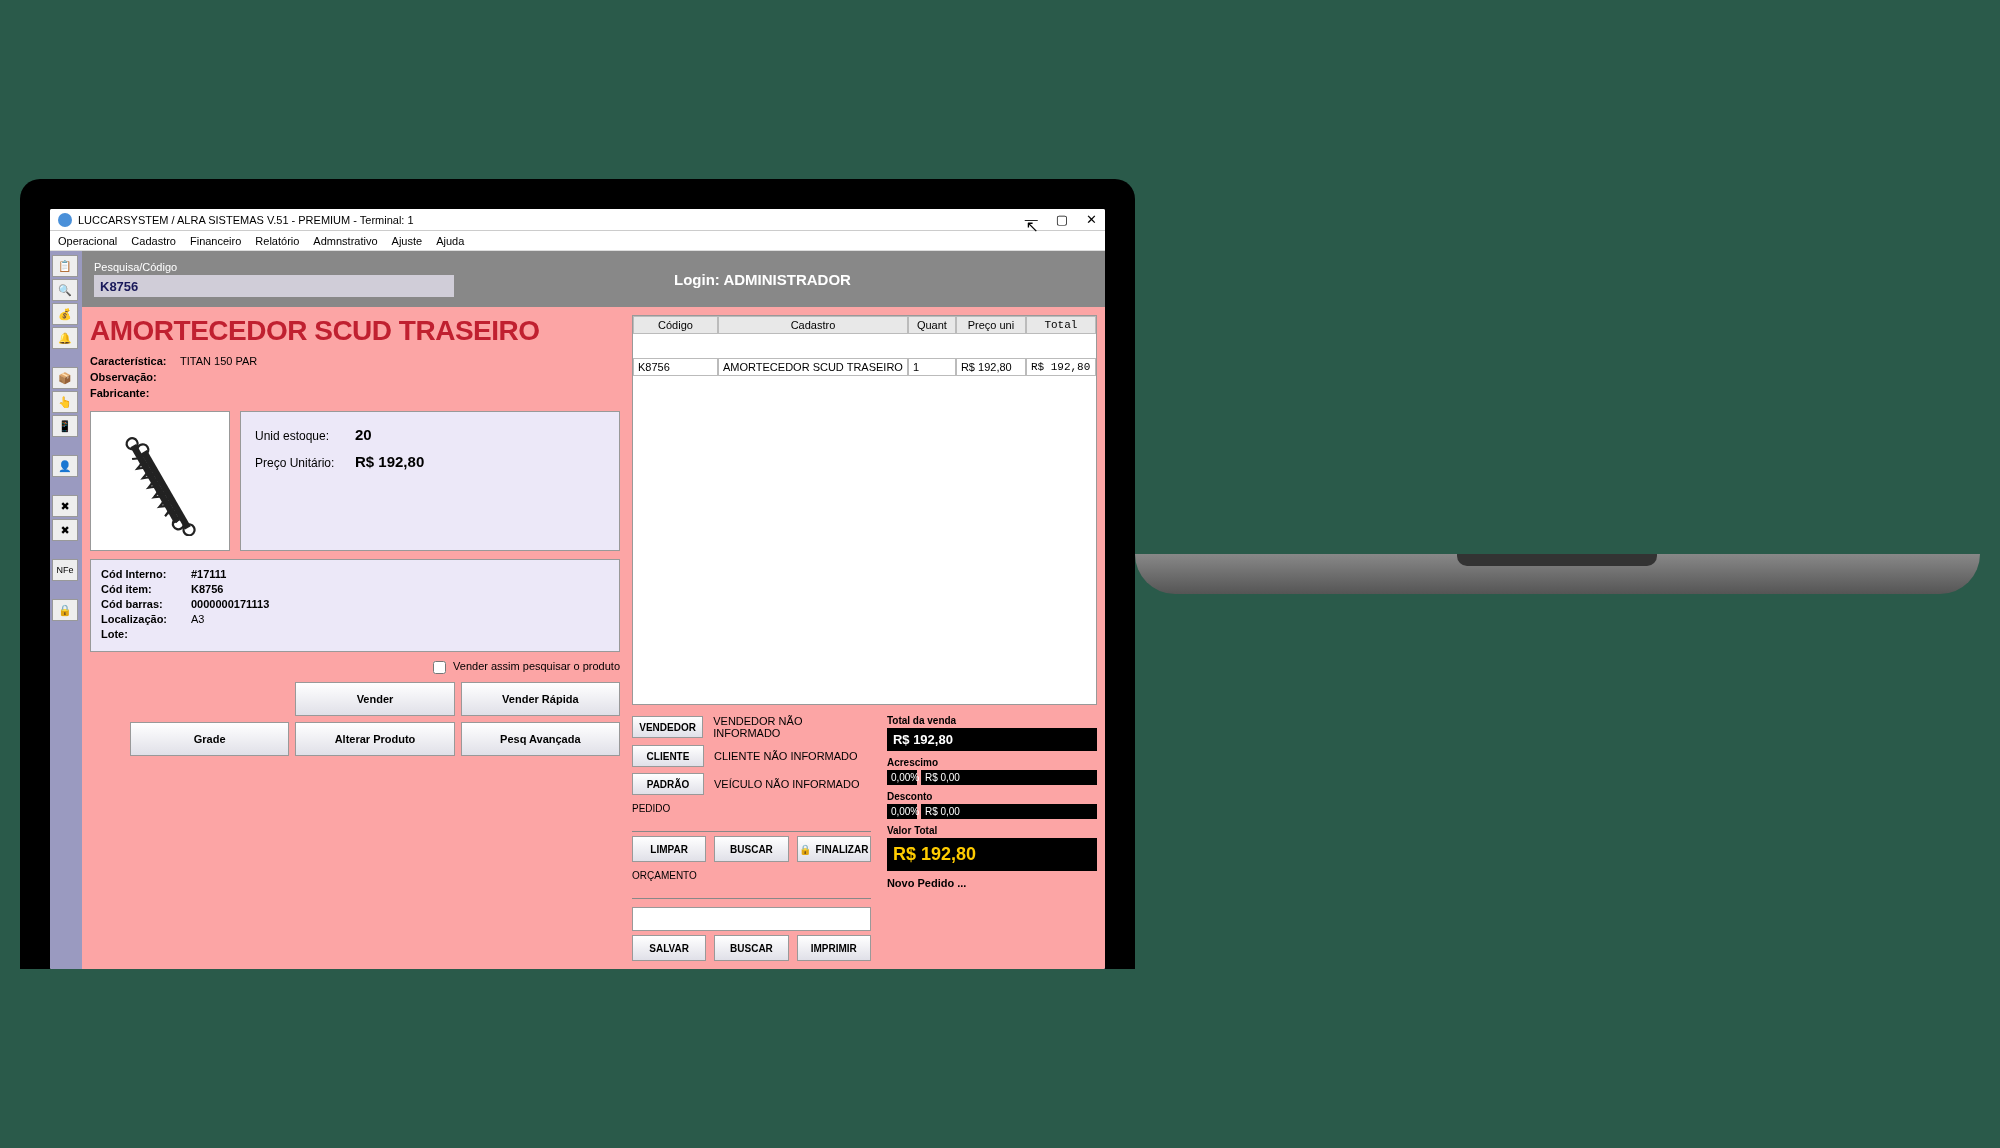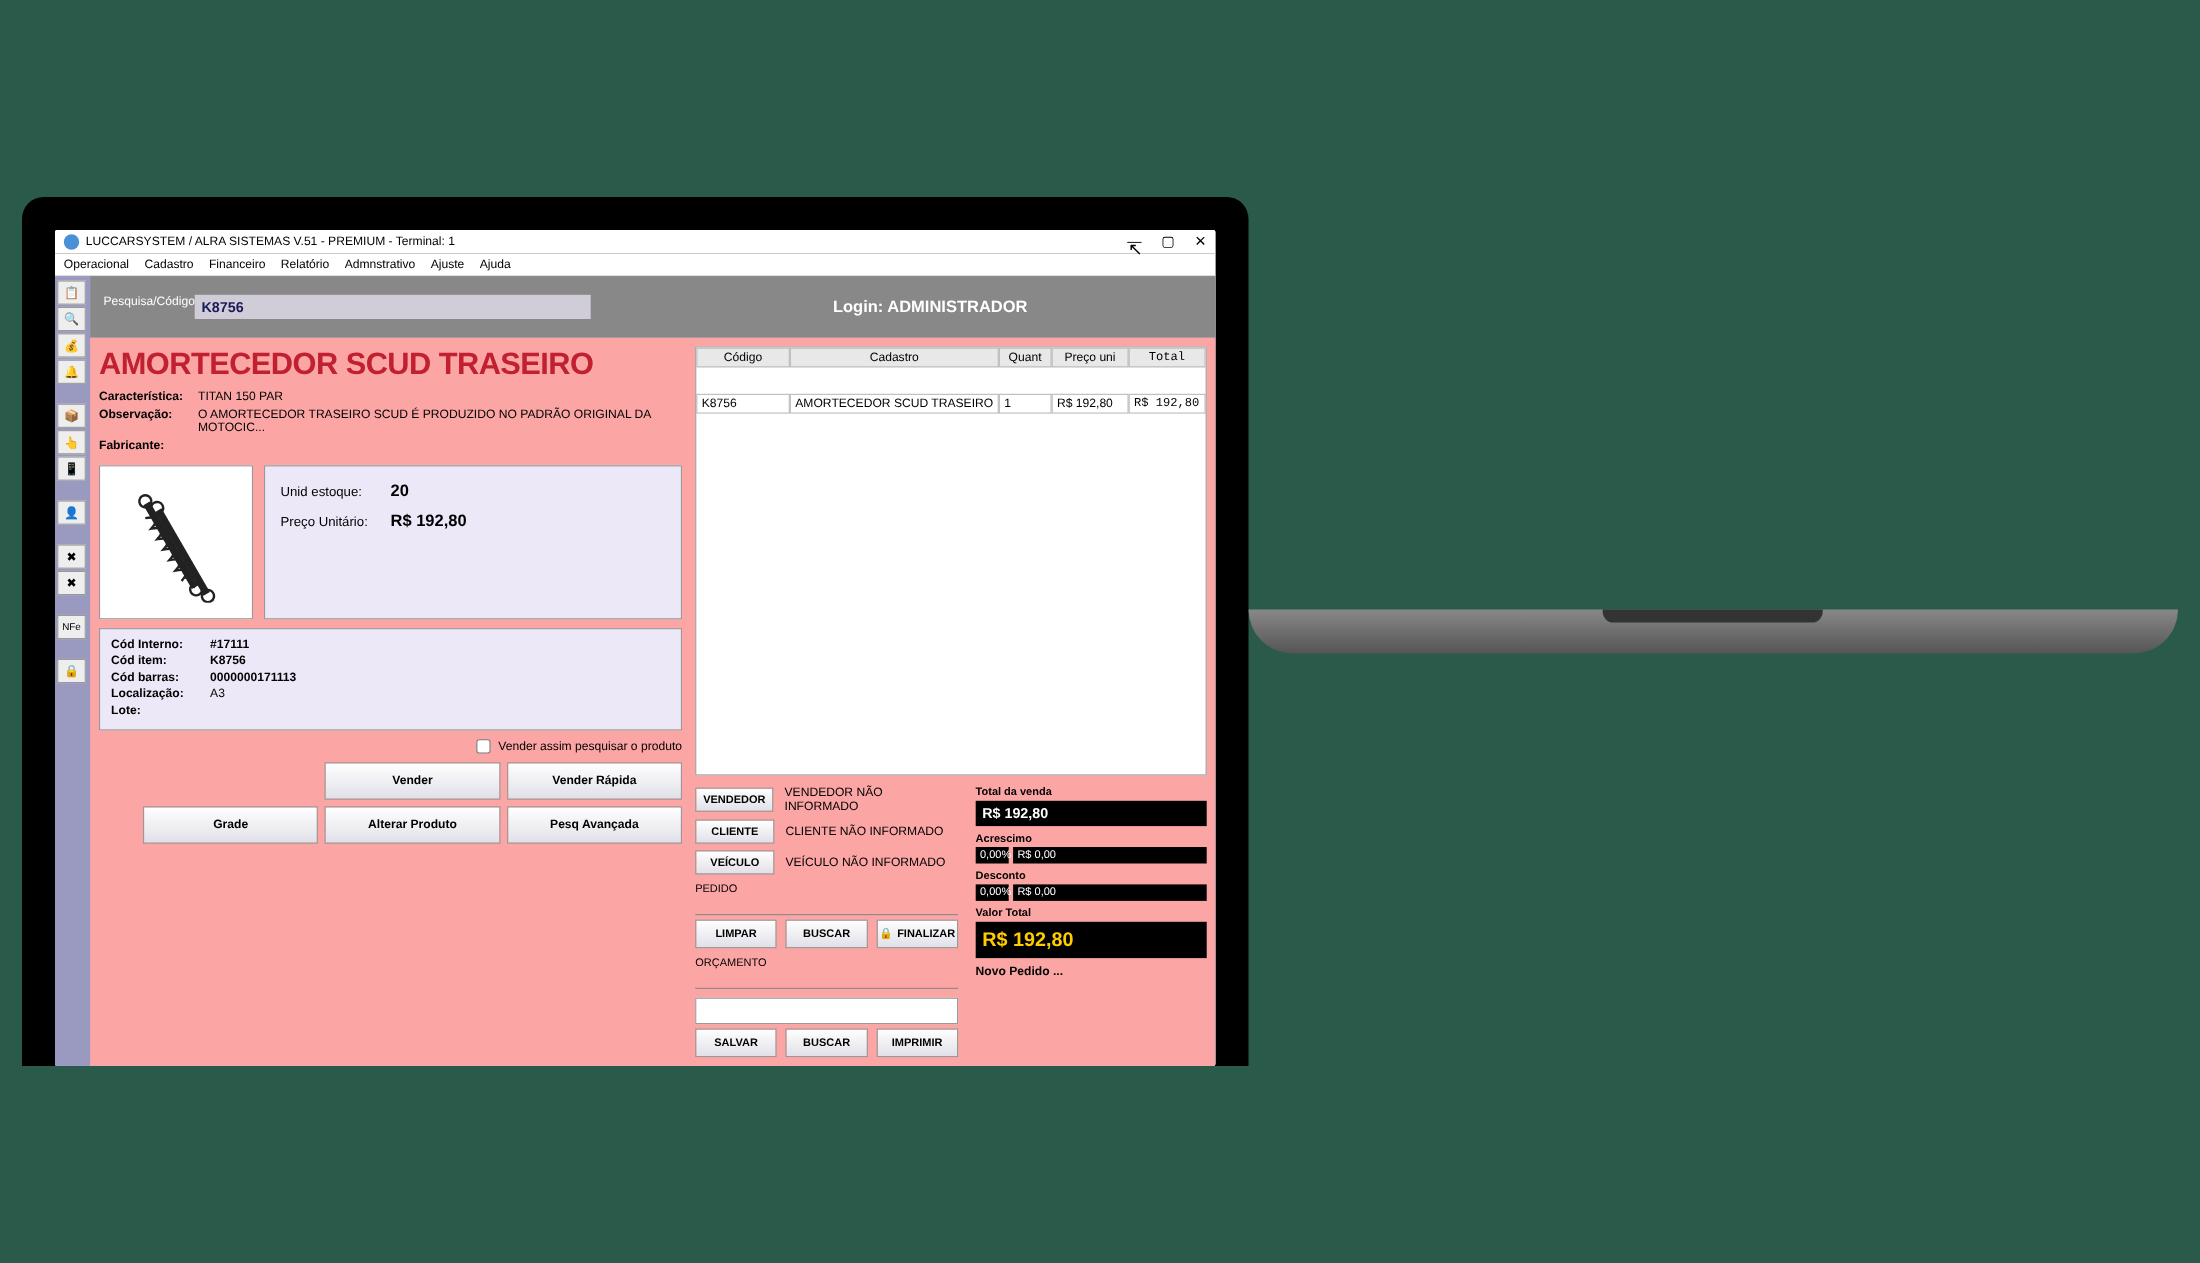--- a/index.html
+++ b/index.html
@@ -18,21 +18,21 @@
   .menubar { height: 20px; background: #fff; display: flex; gap: 14px; padding: 0 8px; font-size: 11px; align-items: center; border-bottom: 1px solid #ddd; }
   .menubar span { cursor: pointer; }
 
   .content { display: flex; height: calc(100% - 42px); background: #b0b0e8; }
   .sidebar { width: 32px; background: #9a9ac0; display: flex; flex-direction: column; padding: 4px 2px; gap: 2px; }
   .sidebar-icon { width: 26px; height: 22px; background: #eee; border: 1px solid #999; display: flex; align-items: center; justify-content: center; font-size: 11px; cursor: pointer; }
   .sidebar-gap { height: 14px; }
 
   .main { flex: 1; display: flex; flex-direction: column; }
   .topbar { height: 56px; background: #888; display: flex; align-items: center; padding: 6px 12px; gap: 20px; }
-  .search-section { display: flex; flex-direction: row; }
+  .search-section { display: flex; flex-direction: column; }
   .search-label { font-size: 11px; color: #fff; margin-bottom: 2px; }
   .search-input { width: 360px; height: 22px; background: #d0cdd8; border: none; padding: 0 6px; font-size: 13px; font-weight: bold; color: #1a1a5a; }
   .login-label { font-size: 15px; font-weight: bold; color: #fff; margin-left: 200px; }
 
   .body-area { flex: 1; display: flex; padding: 8px; gap: 12px; background: #fca5a5; }
   .left-panel { width: 530px; display: flex; flex-direction: column; }
   .product-name { font-size: 28px; font-weight: bold; color: #c02030; margin-bottom: 8px; letter-spacing: -0.5px; }
   .detail-row { font-size: 11px; margin-bottom: 4px; display: flex; }
   .detail-label { font-weight: bold; width: 90px; }
   .detail-value { flex: 1; }
@@ -149,21 +149,20 @@
         <div class="body-area">
           <div class="left-panel">
             <div class="product-name">AMORTECEDOR SCUD TRASEIRO</div>
 
             <div class="detail-row">
                 <span class="detail-label">Característica:</span>
                 <span class="detail-value">TITAN 150 PAR</span>
               </div>
             <div class="detail-row">
                 <span class="detail-label">Observação:</span>
-                <span class="detail-value">O AMORTECEDOR TRASEIRO SCUD É PRODUZIDO NO PADRÃO ORIGINAL DA MOTOCIC...</span>
               </div>
             <div class="detail-row">
                 <span class="detail-label">Fabricante:</span>
                 <span class="detail-value"></span>
               </div>
 
             <div class="product-box">
               <div class="product-img">
                 <svg viewBox="0 0 100 100">
                   <g transform="rotate(-30 50 50)">
@@ -246,21 +245,21 @@
               <div class="actions-col">
                 <div class="selector-row">
                   <button class="small-btn">VENDEDOR</button>
                   <span class="selector-text">VENDEDOR NÃO INFORMADO</span>
                 </div>
                 <div class="selector-row">
                   <button class="small-btn">CLIENTE</button>
                   <span class="selector-text">CLIENTE NÃO INFORMADO</span>
                 </div>
                 <div class="selector-row">
-                  <button class="small-btn">VEÍCULO</button>
+                  <button class="small-btn">PADRÃO</button>
                   <span class="selector-text">VEÍCULO NÃO INFORMADO</span>
                 </div>
 
                 <div class="section-label">PEDIDO</div>
                 <div class="btn-row">
                   <button class="med-btn">LIMPAR</button>
                   <button class="med-btn">BUSCAR</button>
                   <button class="med-btn">
                       <span>🔒</span>
                       <span>FINALIZAR</span>

